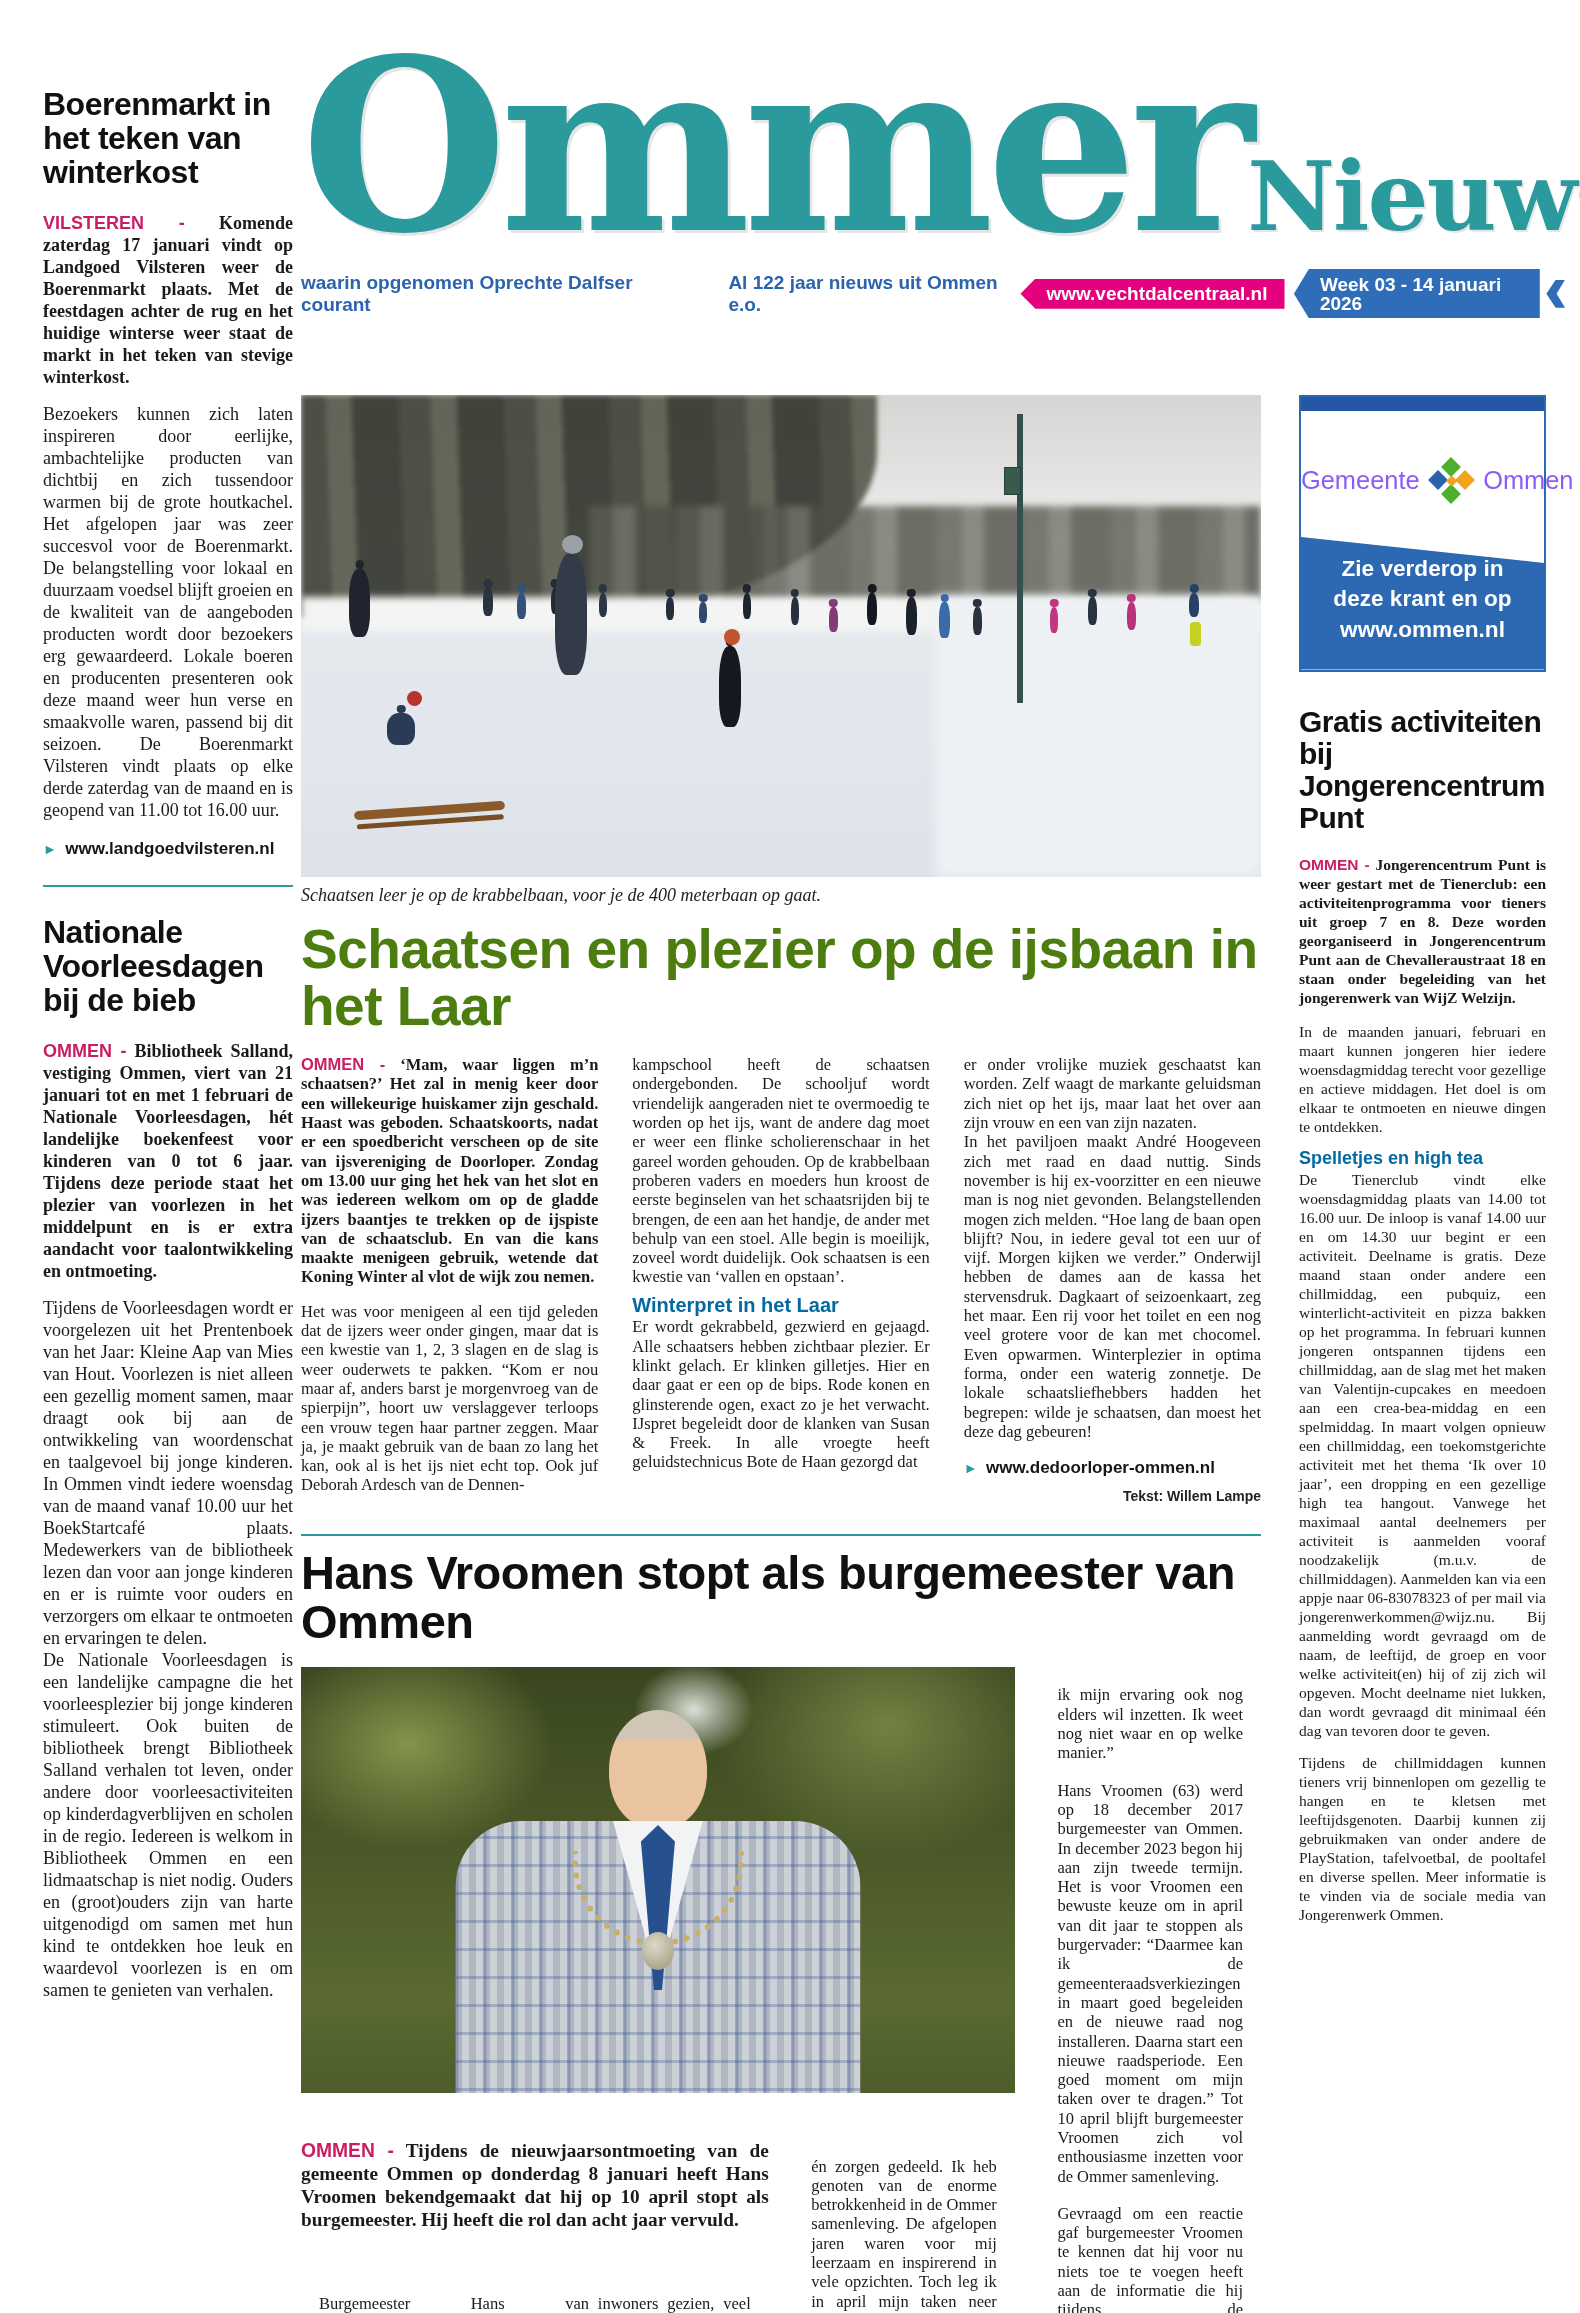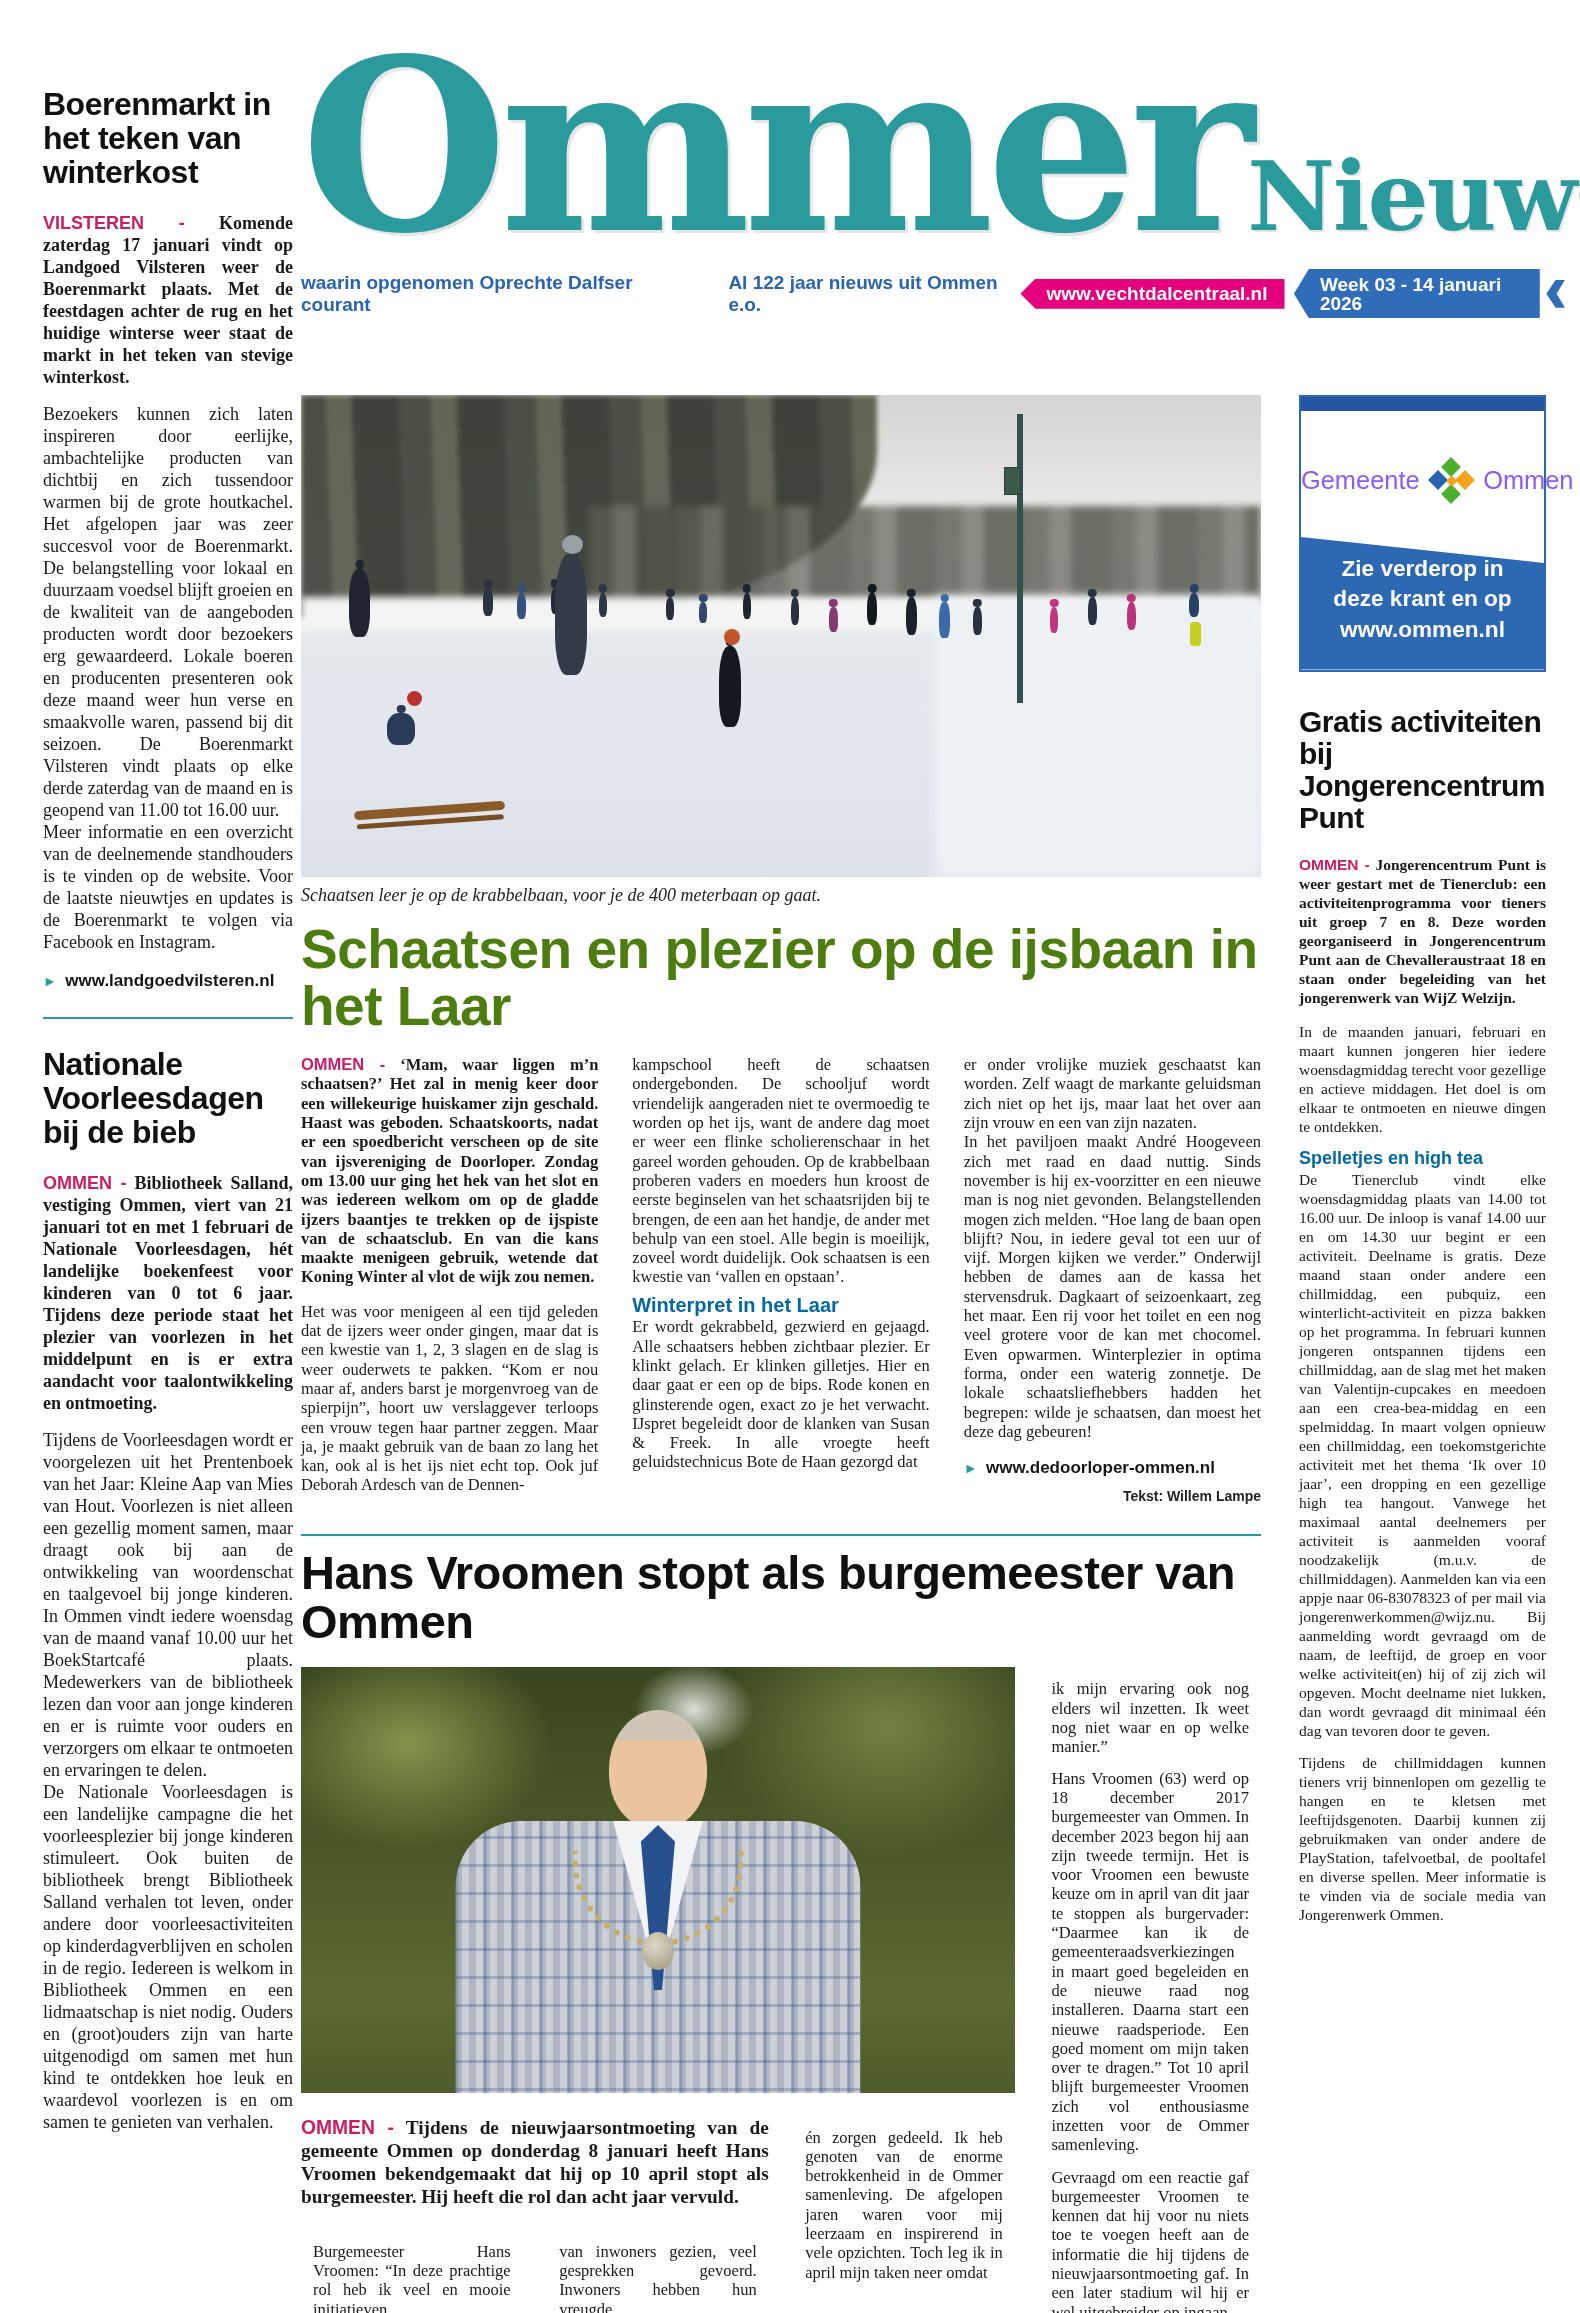--- a/index.html
+++ b/index.html
@@ -86,21 +86,21 @@
      repeating-linear-gradient(0deg,rgba(45,75,140,.28) 0 2.8px,rgba(0,0,0,0) 2.8px 28px),
      repeating-linear-gradient(90deg,rgba(125,135,155,.35) 0 6.6px,rgba(0,0,0,0) 6.6px 14px);}
   .v-shirt{position:absolute;left:50%;top:36%;transform:translateX(-50%);width:90px;height:160px;
      background:#f2f3f5;clip-path:polygon(0 0,100% 0,50% 100%);}
   .v-tie{position:absolute;left:50%;top:37%;transform:translateX(-50%);width:34px;height:165px;
      background:#27508f;clip-path:polygon(50% 0,100% 10%,62% 100%,38% 100%,0 10%);}
   .v-chain{position:absolute;left:50%;top:43%;transform:translateX(-50%);width:160px;height:89px;
      border:6.6px dotted #c9b06a;border-top:none;border-radius:0 0 85px 85px;}
   .v-medal{position:absolute;left:50%;top:62%;transform:translateX(-50%);width:32px;height:38px;
      border-radius:50%;background:radial-gradient(circle at 40% 35%,#ded9c8,#9d9579);}
-  .v-colD p,.v-colC p,.v-colA p,.v-colB p{margin:12px;}
+  .v-colD p,.v-colC p,.v-colA p,.v-colB p{margin:18px;}
   .v-colD .gap,.gap{margin-top:13px;}
   .v-intro{grid-column:1/3;font-size:19.3px;line-height:23px;font-weight:700;text-align:justify;}
   .v-colC{grid-column:3/4;grid-row:2/4;text-align:justify;}
   .v-colD{grid-column:4/5;grid-row:1/4;text-align:justify;}
   .v-colA{grid-column:1/2;text-align:justify;}
   .v-colB{grid-column:2/3;text-align:justify;}
   
   .sidebar{position:absolute;left:1299px;top:395px;width:247px;font-size:15.5px;line-height:19px;}
   .ad{border:2.8px solid #2d68b2;background:#fff;}
   .ad-topbar{height:14px;background:#2456a4;}
@@ -122,21 +122,20 @@
 </head>
 <body>
 
 <div class="page">
 
   <aside class="left-rail">
     <section>
       <h2 class="h-sec">Boerenmarkt in het teken van winterkost</h2>
       <p class="lead-p"><span class="dateline">VILSTEREN -</span> <span>Komende zaterdag 17 januari vindt op Landgoed Vilsteren weer de Boerenmarkt plaats. Met de feestdagen achter de rug en het huidige winterse weer staat de markt in het teken van stevige winterkost.</span></p>
       <p class="body-p tight">Bezoekers kunnen zich laten inspireren door eerlijke, ambachtelijke producten van dichtbij en zich tussendoor warmen bij de grote houtkachel. Het afgelopen jaar was zeer succesvol voor de Boerenmarkt. De belangstelling voor lokaal en duurzaam voedsel blijft groeien en de kwaliteit van de aangeboden producten wordt door bezoekers erg gewaardeerd. Lokale boeren en producenten presenteren ook deze maand weer hun verse en smaakvolle waren, passend bij dit seizoen. De Boerenmarkt Vilsteren vindt plaats op elke derde zaterdag van de maand en is geopend van 11.00 tot 16.00 uur.</p>
-      <p class="body-p">Meer informatie en een overzicht van de deelnemende standhouders is te vinden op de website. Voor de laatste nieuwtjes en updates is de Boerenmarkt te volgen via Facebook en Instagram.</p>
       <div class="link-row">
         <span class="tri">►</span>
         <span>www.landgoedvilsteren.nl</span>
       </div>
     </section>
     <hr class="rule-teal">
     <section>
       <h2 class="h-sec">Nationale Voorleesdagen bij de bieb</h2>
       <p class="lead-p"><span class="dateline">OMMEN -</span> <span>Bibliotheek Salland, vestiging Ommen, viert van 21 januari tot en met 1 februari de Nationale Voorleesdagen, hét landelijke boekenfeest voor kinderen van 0 tot 6 jaar. Tijdens deze periode staat het plezier van voorlezen in het middelpunt en is er extra aandacht voor taalontwikkeling en ontmoeting.</span></p>
       <p class="body-p tight">Tijdens de Voorleesdagen wordt er voorgelezen uit het Prentenboek van het Jaar: Kleine Aap van Mies van Hout. Voorlezen is niet alleen een gezellig moment samen, maar draagt ook bij aan de ontwikkeling van woordenschat en taalgevoel bij jonge kinderen. In Ommen vindt iedere woensdag van de maand vanaf 10.00 uur het BoekStartcafé plaats. Medewerkers van de bibliotheek lezen dan voor aan jonge kinderen en er is ruimte voor ouders en verzorgers om elkaar te ontmoeten en ervaringen te delen.</p>

